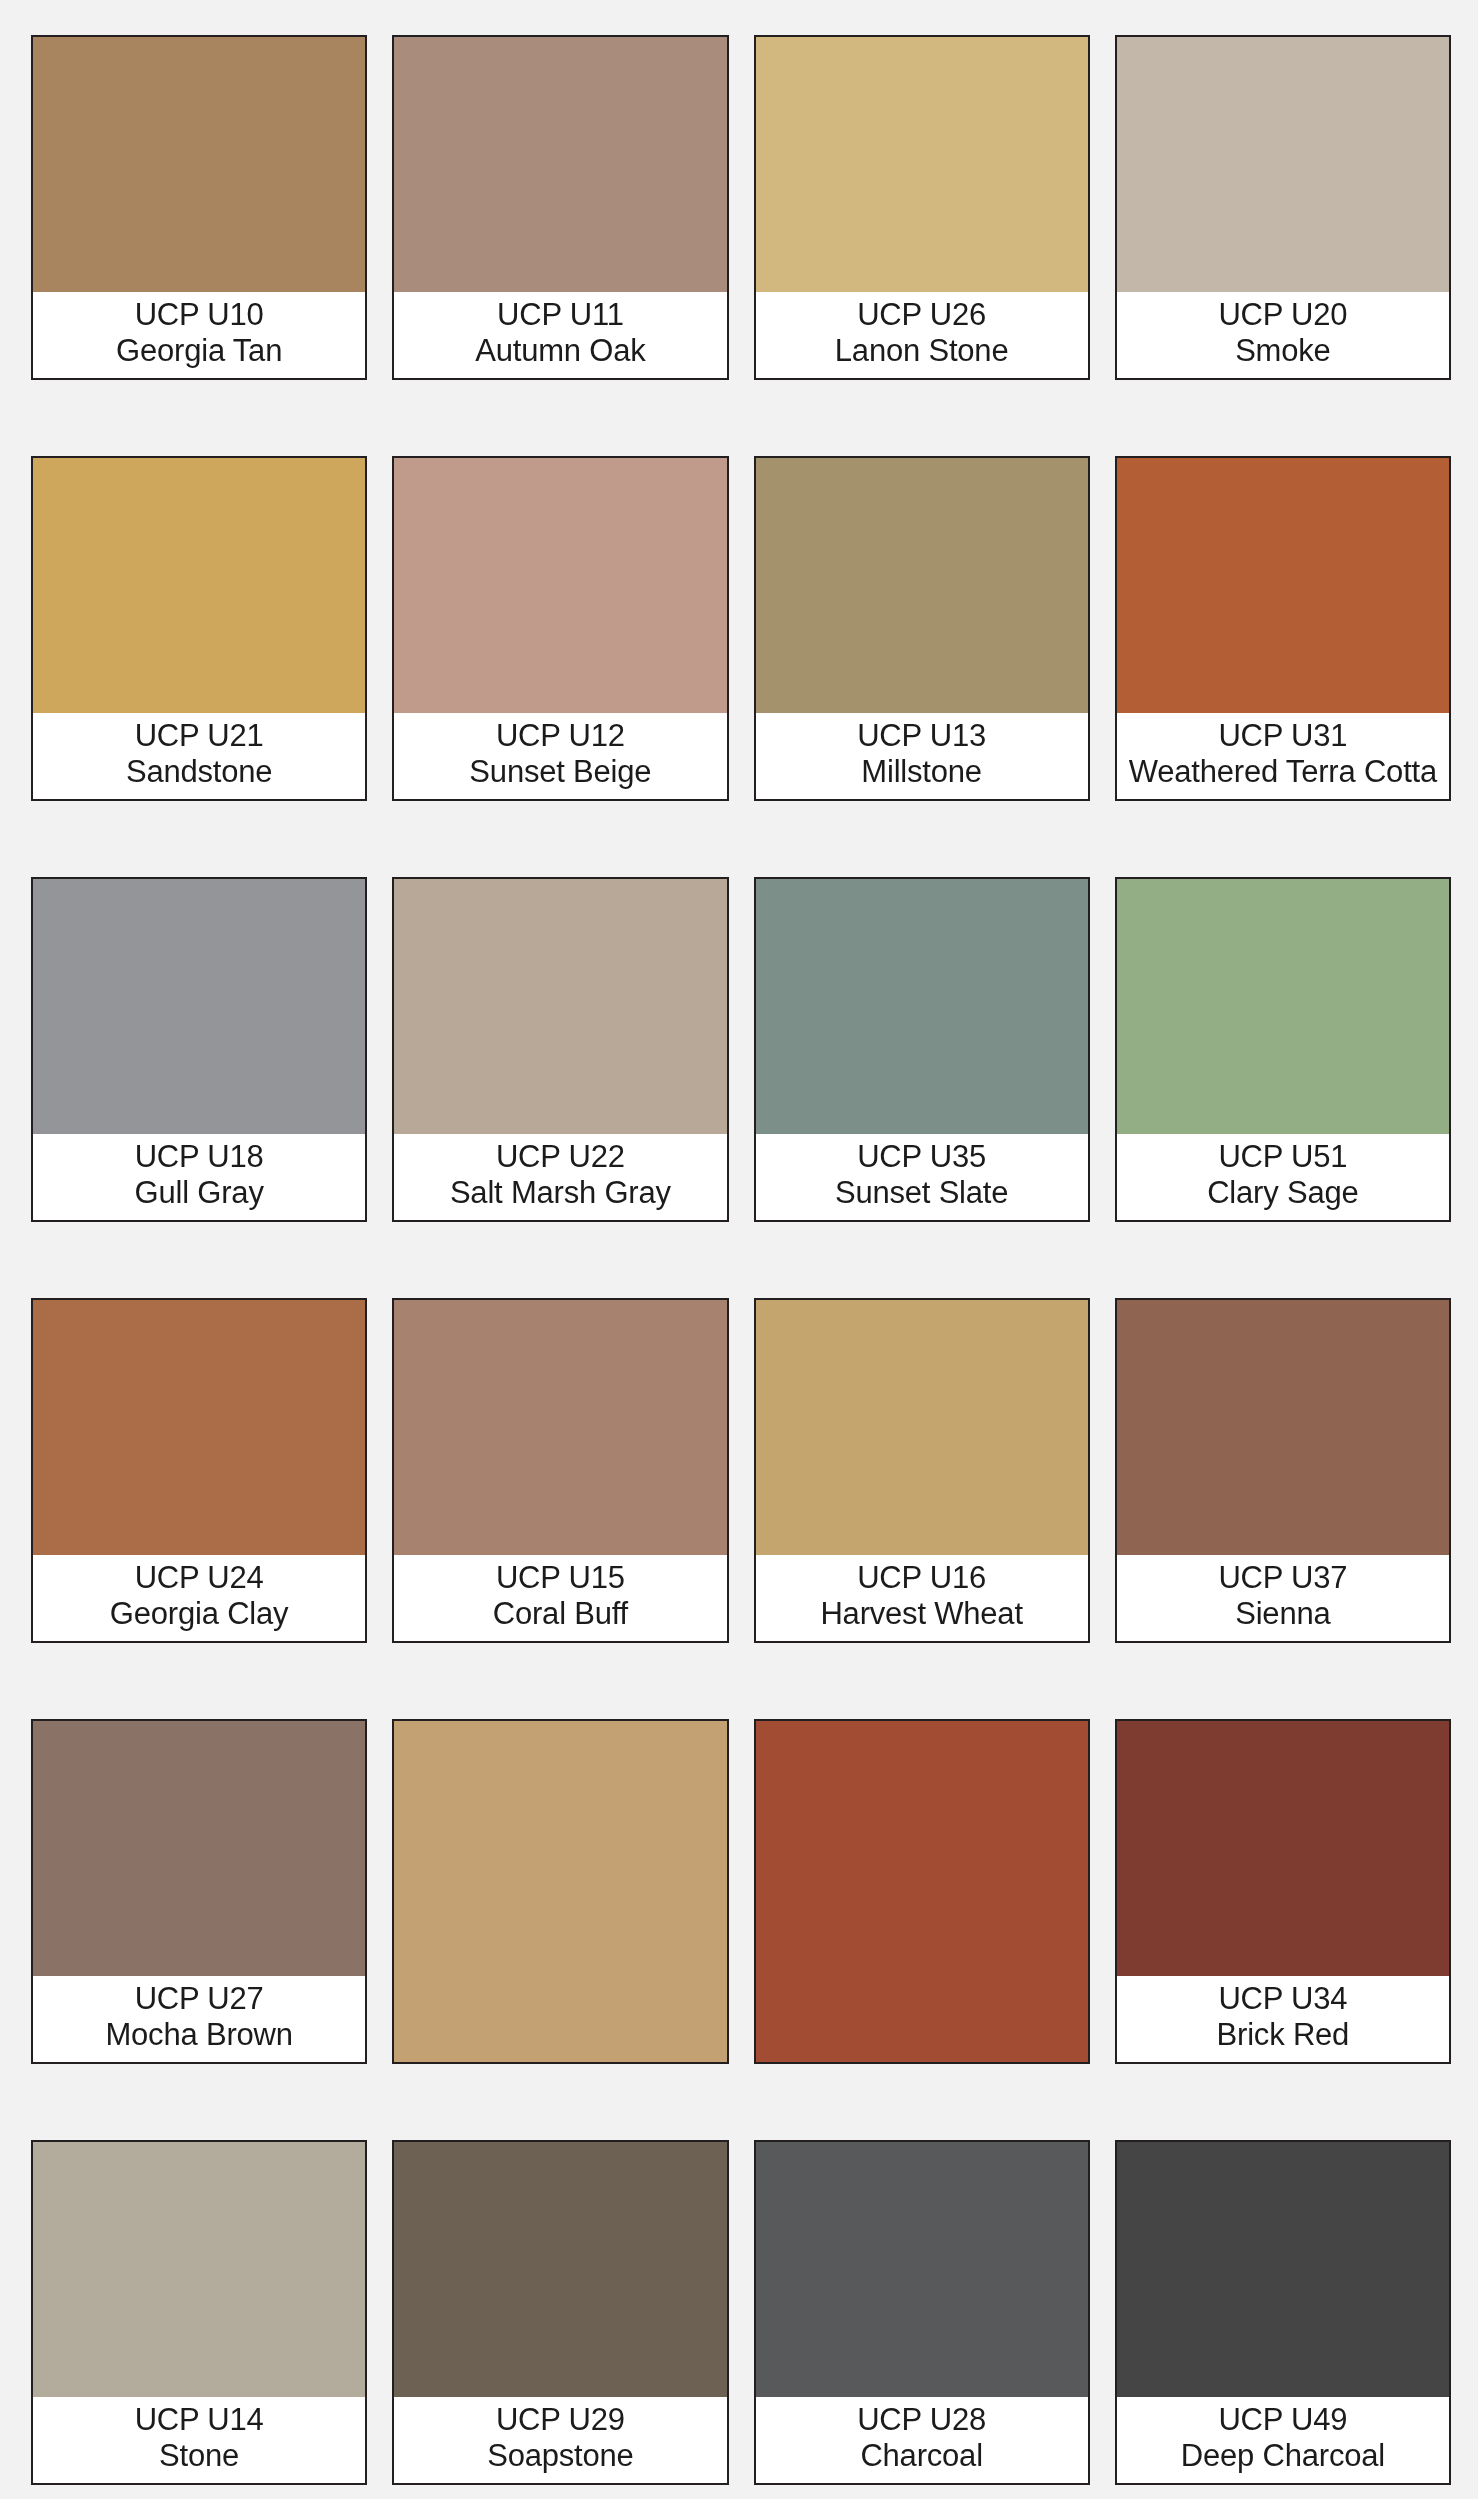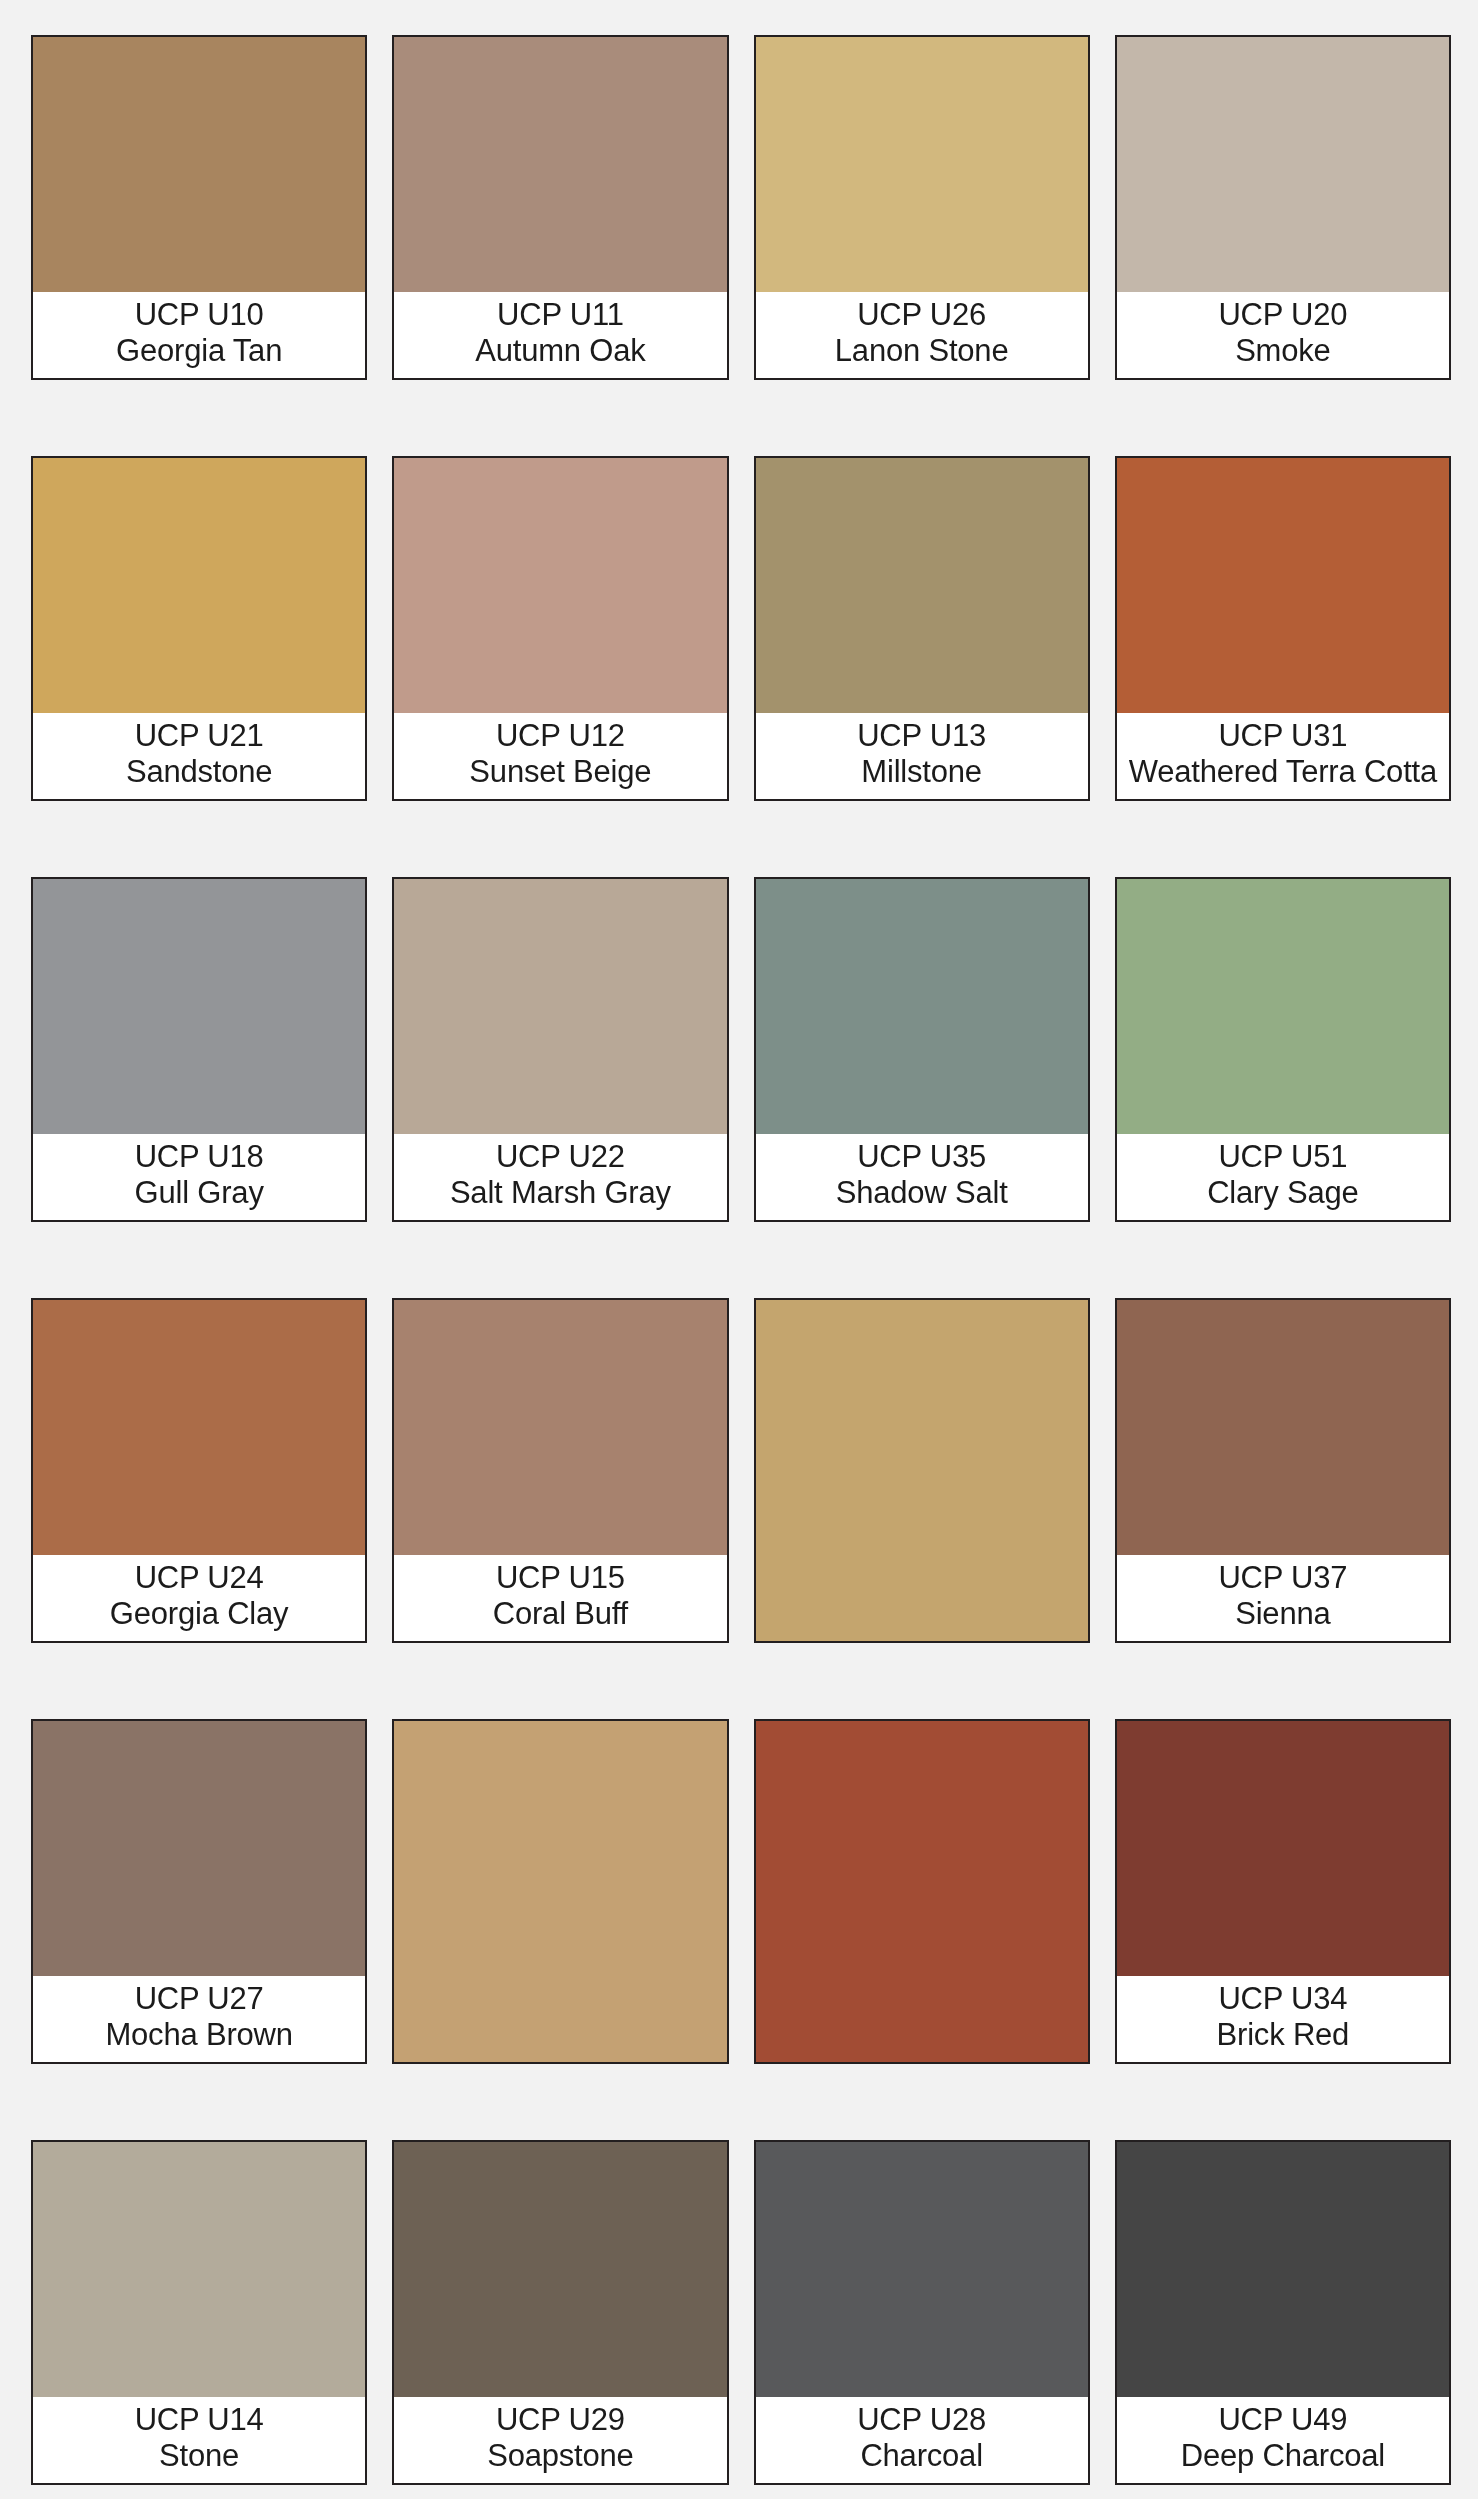--- a/index.html
+++ b/index.html
@@ -138,21 +138,21 @@
       <div class="swatch-color" style="background-color: rgb(184, 168, 151);"></div>
       <div class="swatch-label">
         <span class="swatch-code">UCP U22</span>
         <span class="swatch-name">Salt Marsh Gray</span>
       </div>
     </div>
     <div class="swatch-card">
       <div class="swatch-color" style="background-color: rgb(125, 143, 137);"></div>
       <div class="swatch-label">
         <span class="swatch-code">UCP U35</span>
-        <span class="swatch-name">Shadow Salt</span>
+        <span class="swatch-name">Sunset Slate</span>
       </div>
     </div>
     <div class="swatch-card">
       <div class="swatch-color" style="background-color: rgb(147, 173, 133);"></div>
       <div class="swatch-label">
         <span class="swatch-code">UCP U51</span>
         <span class="swatch-name">Clary Sage</span>
       </div>
     </div>
     <div class="swatch-card">
@@ -164,20 +164,24 @@
     </div>
     <div class="swatch-card">
       <div class="swatch-color" style="background-color: rgb(167, 130, 110);"></div>
       <div class="swatch-label">
         <span class="swatch-code">UCP U15</span>
         <span class="swatch-name">Coral Buff</span>
       </div>
     </div>
     <div class="swatch-card">
       <div class="swatch-color" style="background-color: rgb(196, 165, 110);"></div>
+      <div class="swatch-label">
+        <span class="swatch-code">UCP U16</span>
+        <span class="swatch-name">Harvest Wheat</span>
+      </div>
     </div>
     <div class="swatch-card">
       <div class="swatch-color" style="background-color: rgb(143, 101, 81);"></div>
       <div class="swatch-label">
         <span class="swatch-code">UCP U37</span>
         <span class="swatch-name">Sienna</span>
       </div>
     </div>
     <div class="swatch-card">
       <div class="swatch-color" style="background-color: rgb(138, 115, 102);"></div>

